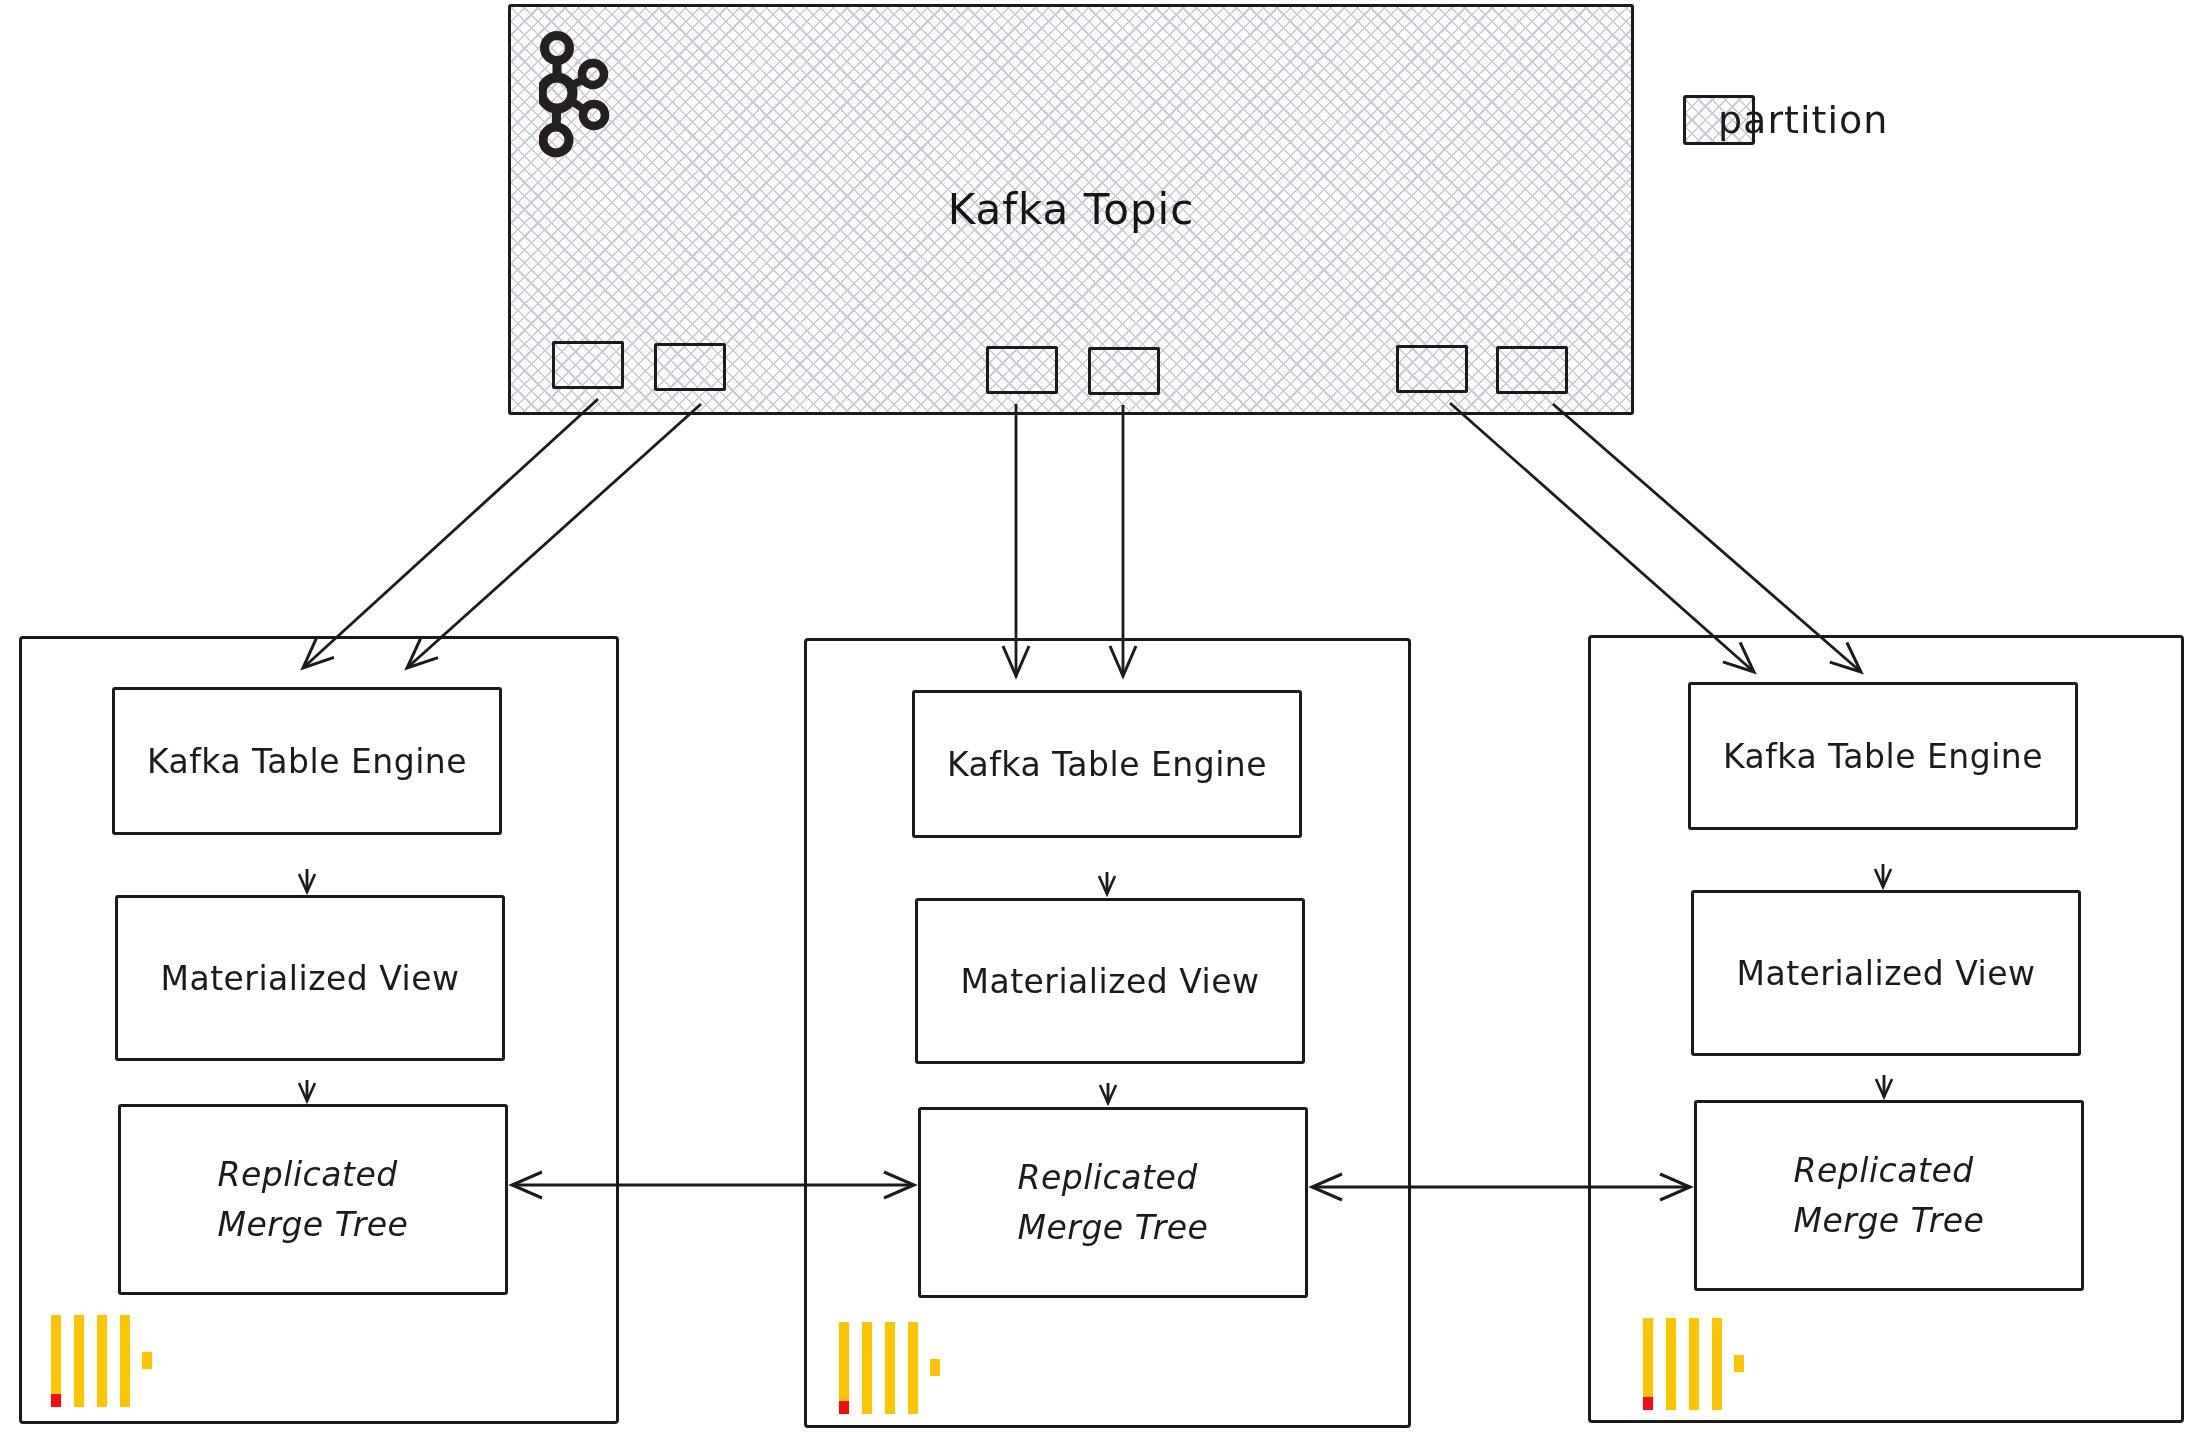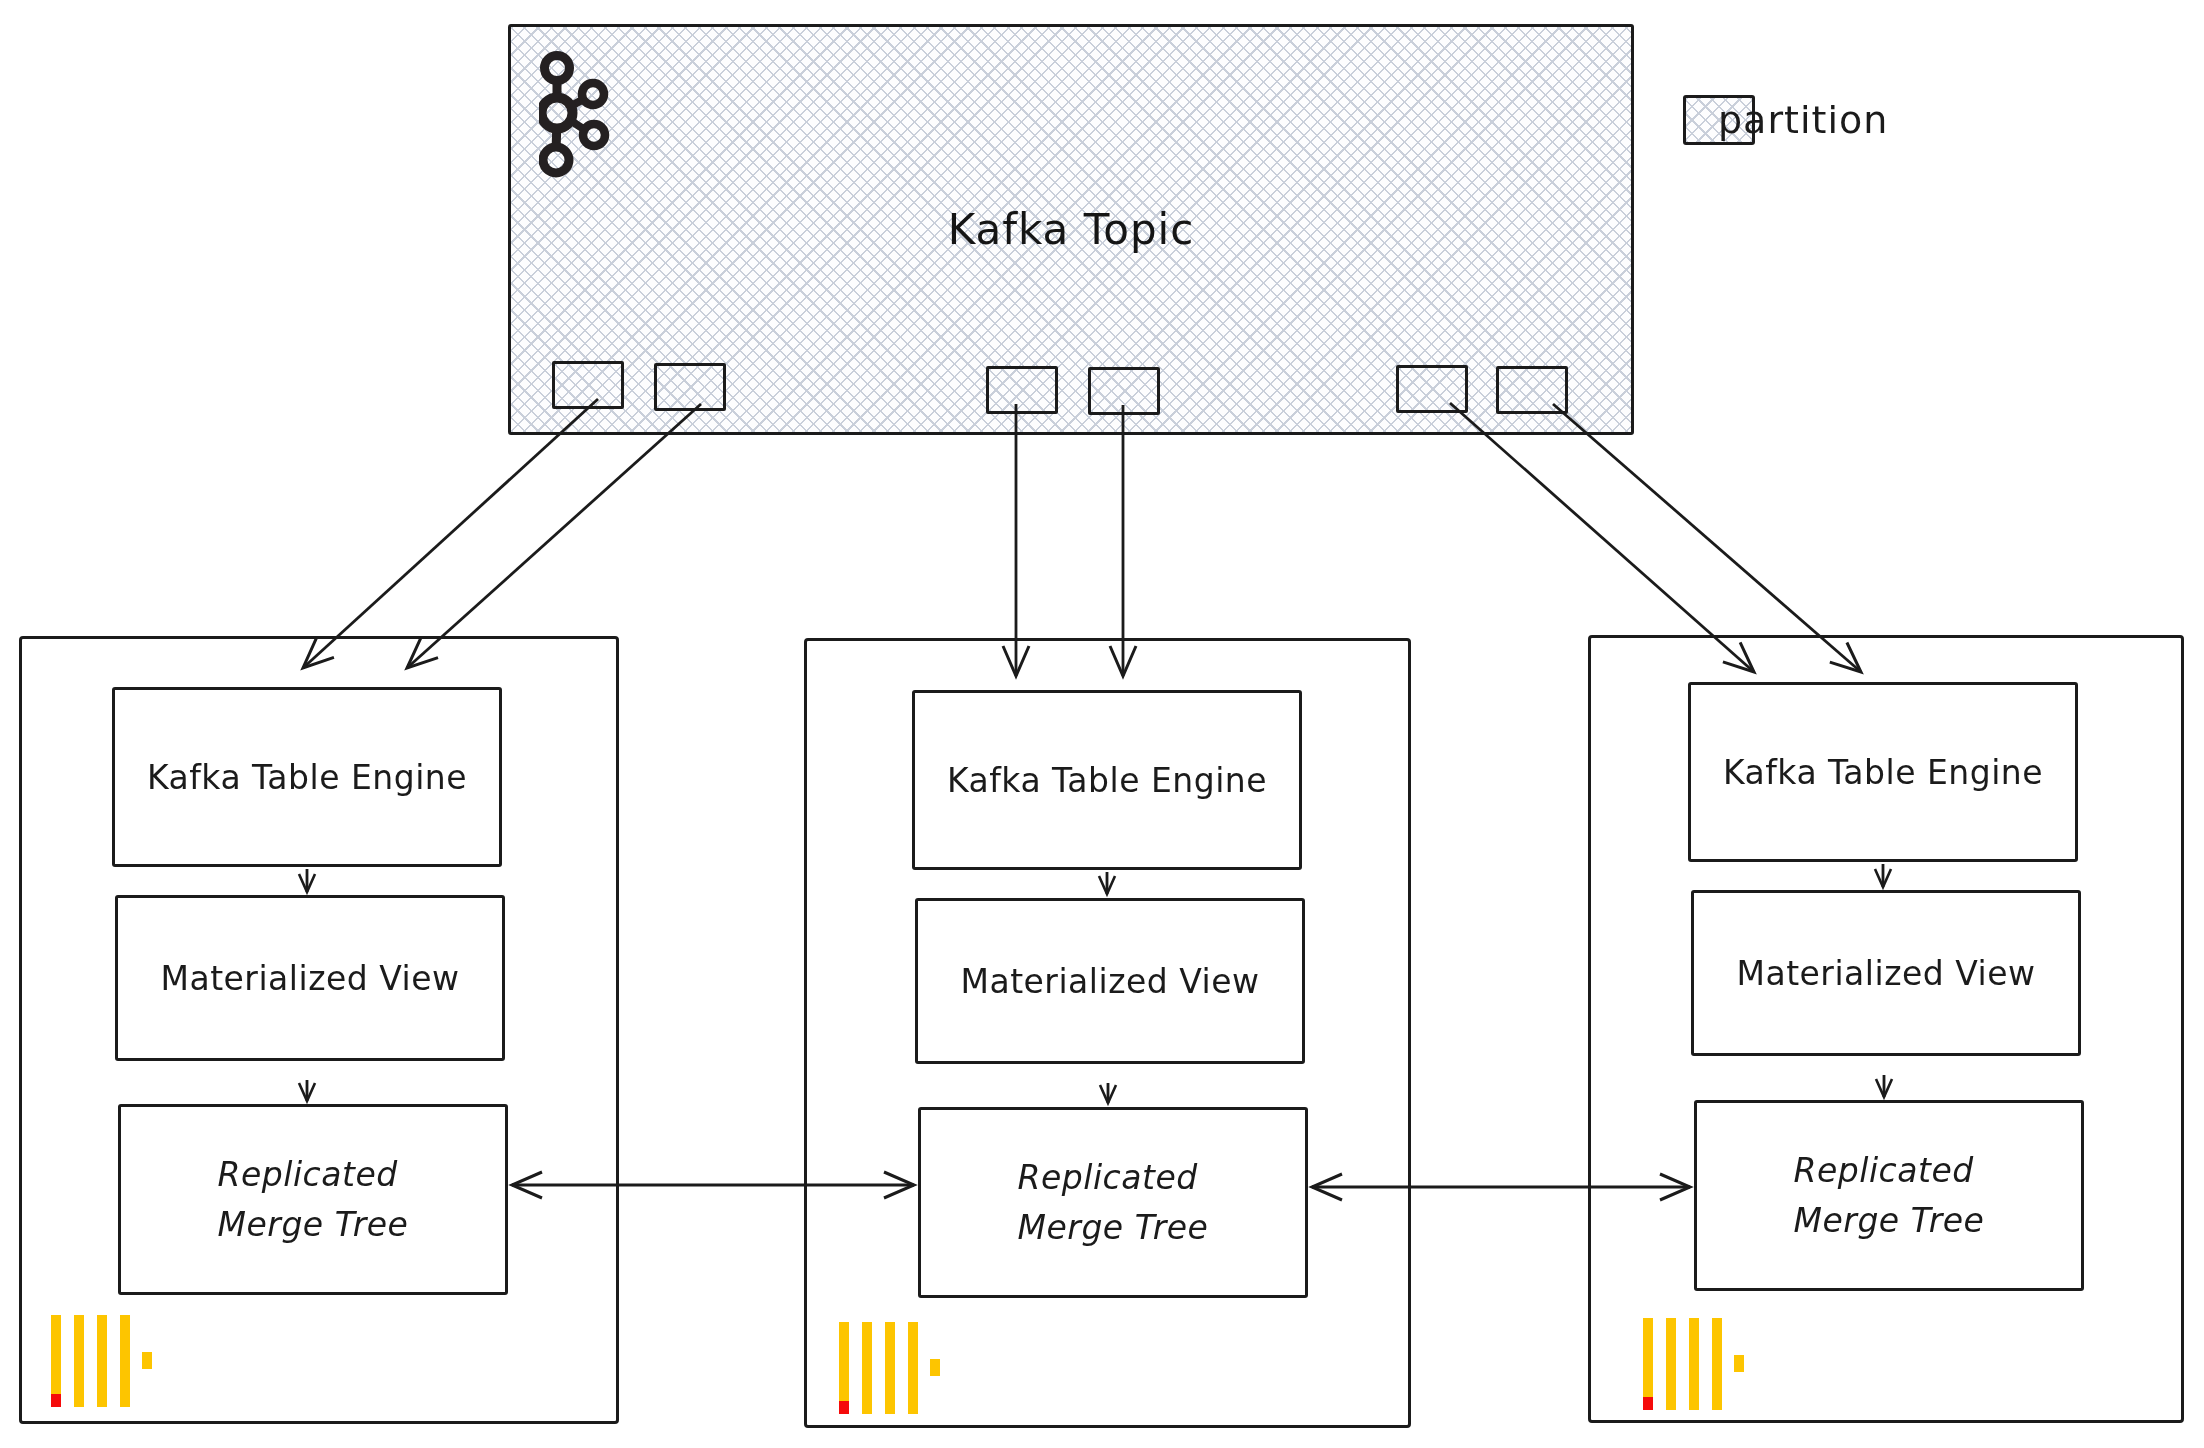--- a/index.html
+++ b/index.html
@@ -16,42 +16,42 @@
   .hatch{
     background-color:#fdfdfe;
     background-image:
       repeating-linear-gradient(45deg,  var(--hatch-line) 0 1.6px, transparent 1.6px 9.5px),
       repeating-linear-gradient(135deg, var(--hatch-line) 0 1.6px, transparent 1.6px 9.5px);
   }
 
   .sketch-border{border:3px solid var(--ink);border-radius:3px;}
 
   
-  .kafka-box{position:absolute;left:508px;top:24px;width:1126px;height:411px;
+  .kafka-box{position:absolute;left:508px;top:4px;width:1126px;height:411px;
     display:flex;align-items:center;justify-content:center;}
   .kafka-title{font-size:42px;letter-spacing:1px;color:#151515;}
   .kafka-logo{position:absolute;left:28px;top:24px;width:78px;height:130px;}
 
   .partition{position:absolute;width:72px;height:48px;border:3px solid var(--ink);border-radius:2px;}
 
   
   .legend-swatch{position:absolute;left:1683px;top:95px;width:72px;height:50px;}
   .legend-label{position:absolute;left:1718px;top:92px;height:56px;display:flex;align-items:center;
     font-size:38px;letter-spacing:1px;}
 
   
   .node{position:absolute;background:#fff;border:3px solid var(--ink);border-radius:4px;}
   .node-1{left:19px;top:636px;width:600px;height:788px;}
   .node-2{left:804px;top:638px;width:607px;height:790px;}
   .node-3{left:1588px;top:635px;width:596px;height:788px;}
 
   .inner-box{position:absolute;width:390px;background:#fff;border:3px solid var(--ink);border-radius:3px;
     display:flex;align-items:center;justify-content:center;text-align:center;
     font-size:33px;letter-spacing:0.5px;}
-  .kte{height:180px;}
+  .kte{height:148px;}
   .mv{height:166px;}
   .rmt{height:191px;}
   .rmt .two-line{display:inline-block;text-align:left;line-height:1.5;font-style:italic;}
 
   .node-1 .kte{left:90px;top:48px;}
   .node-1 .mv{left:93px;top:256px;}
   .node-1 .rmt{left:96px;top:465px;}
   .node-1 .ch-logo{left:29px;top:676px;}
 
   .node-2 .kte{left:105px;top:49px;}

